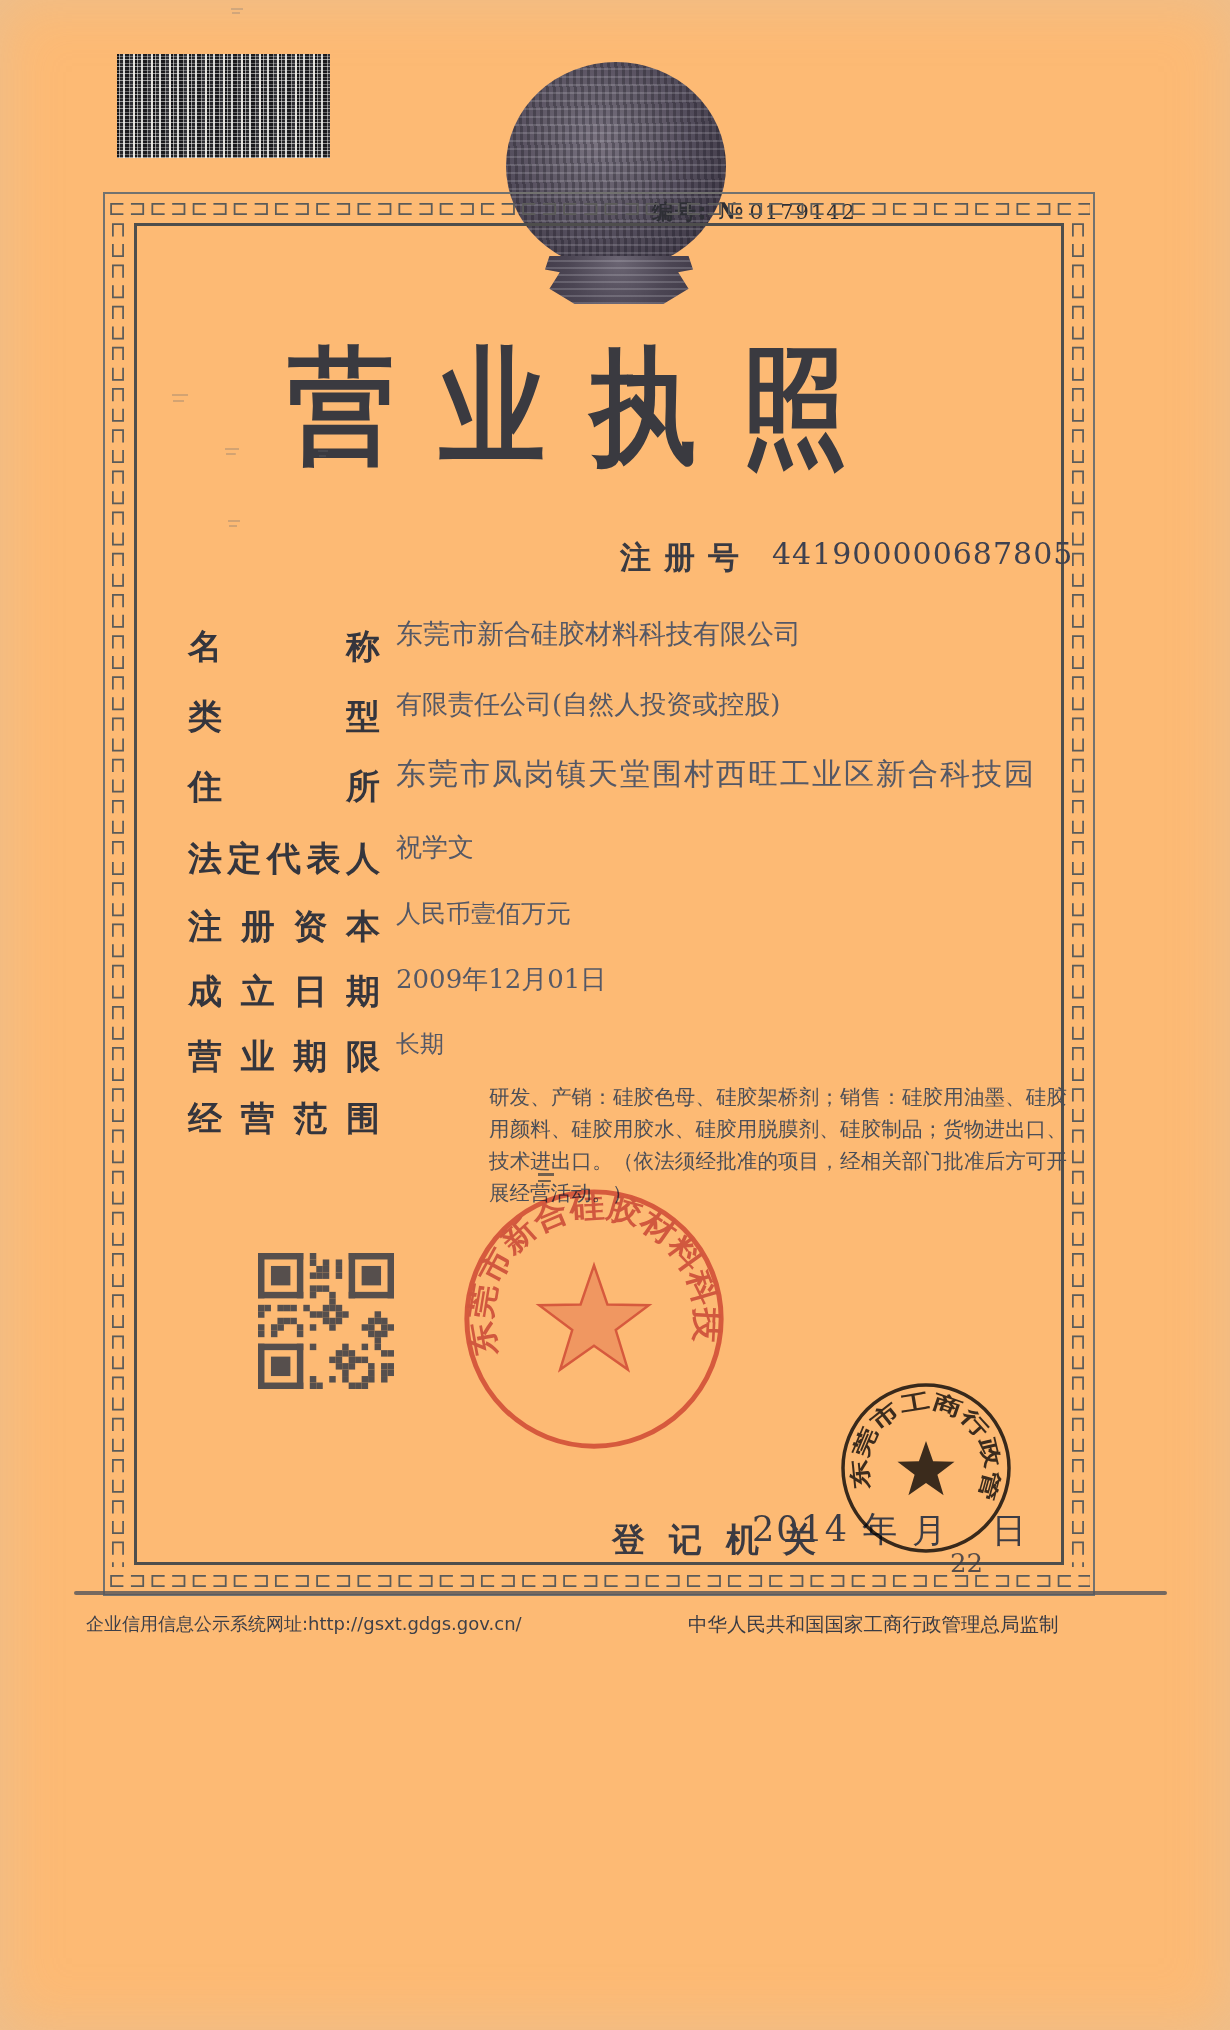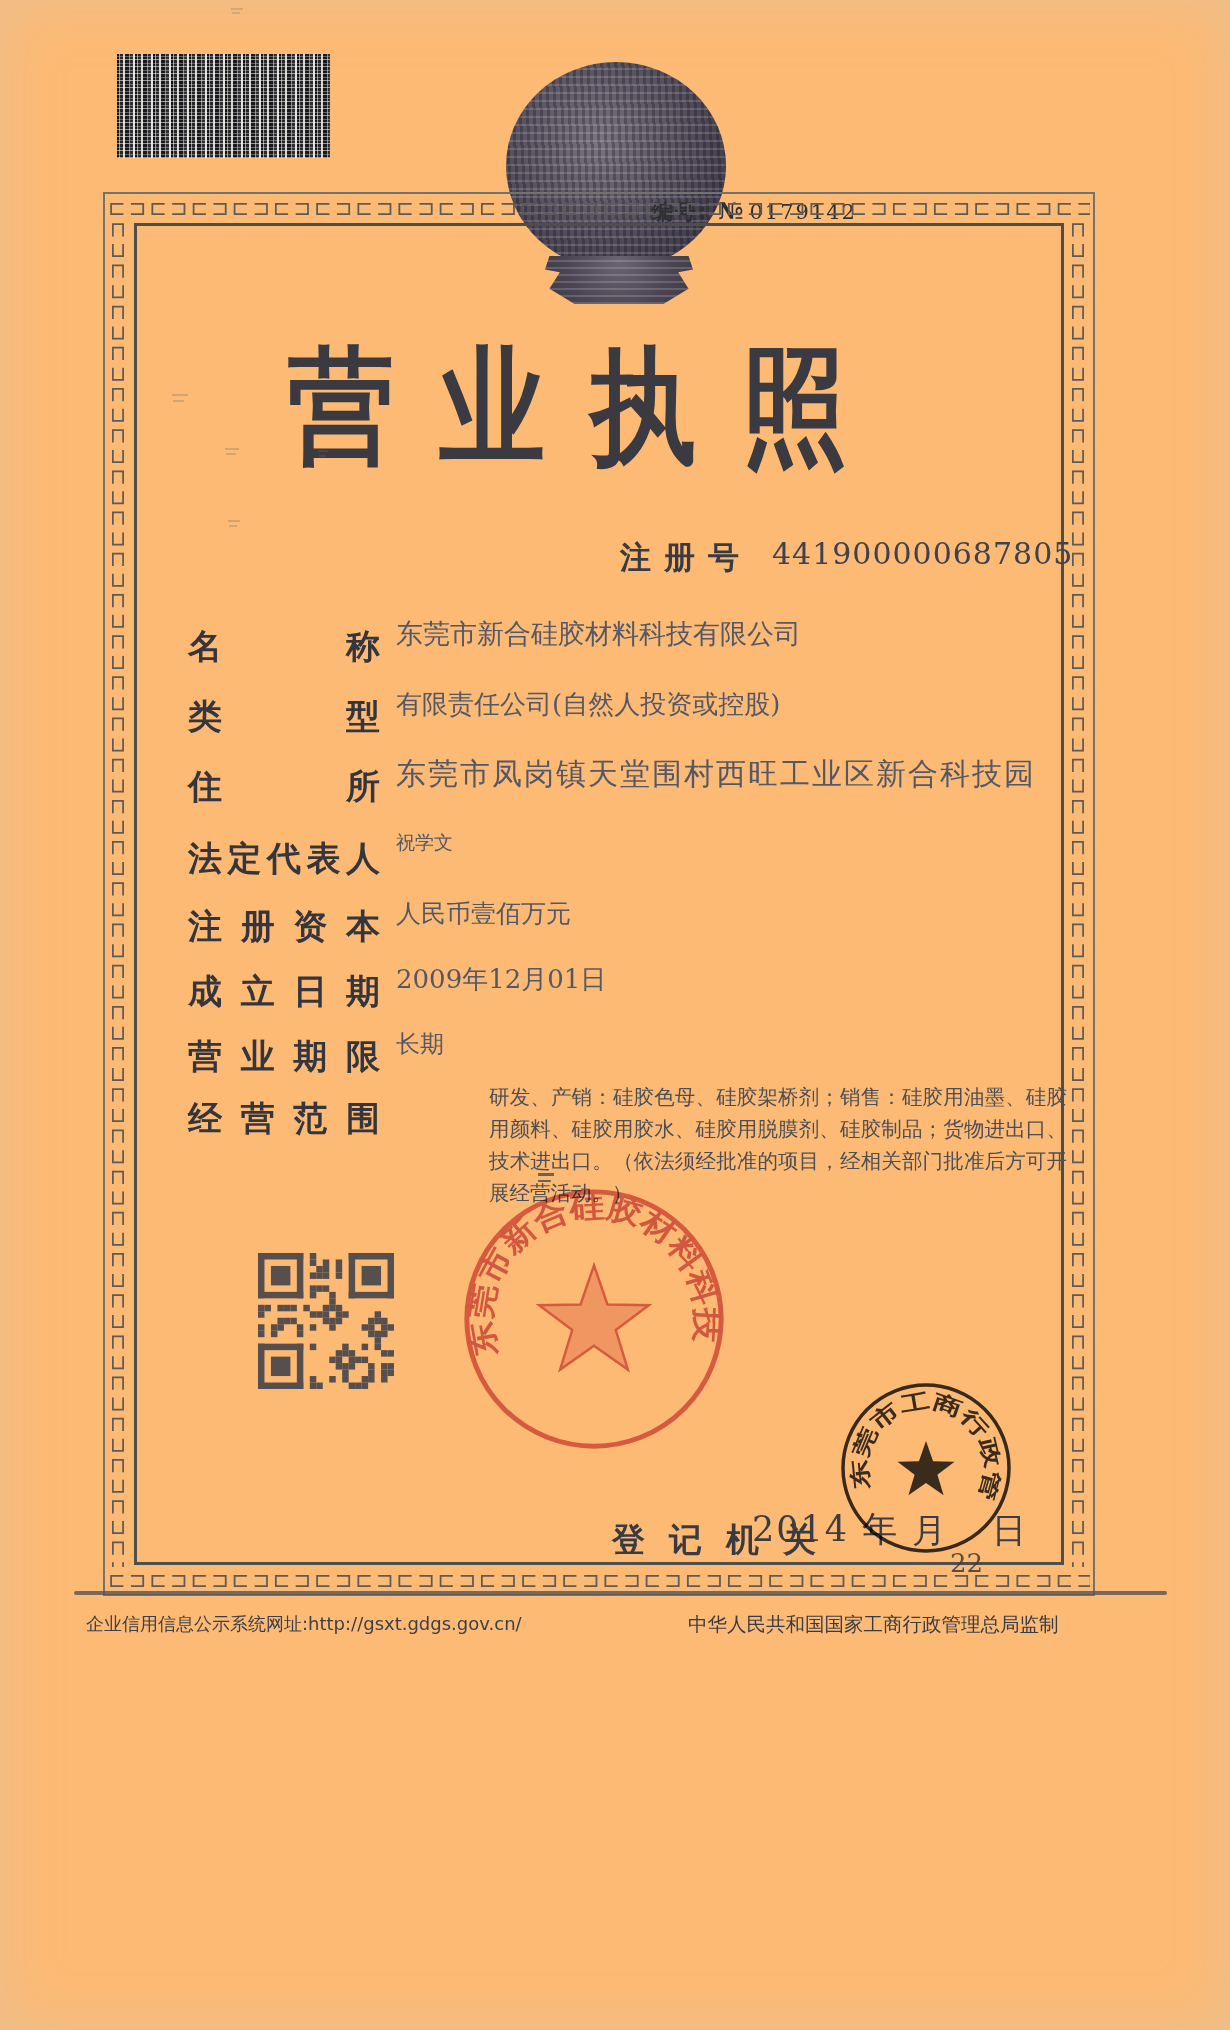--- a/index.html
+++ b/index.html
@@ -55,21 +55,21 @@
            font-family:"DejaVu Serif","Liberation Serif",serif;white-space:nowrap;}
 
   
   .flabel{position:absolute;left:188px;width:192px;font-size:34px;font-weight:600;color:#34353d;
           text-align:justify;text-align-last:justify;line-height:1.1;margin-top:20px;}
   .fvalue{position:absolute;left:396px;color:#545866;white-space:nowrap;
           font-family:"DejaVu Serif","Liberation Serif",serif;}
   .l0{top:608px;} .v0{top:616px;font-size:27px;}
   .l1{top:678px;} .v1{top:687px;font-size:26px;}
   .l2{top:748px;} .v2{top:754px;font-size:30px;letter-spacing:2px;}
-  .l3{top:820px;} .v3{top:830px;font-size:19px;}
+  .l3{top:820px;} .v3{top:830px;font-size:26px;}
   .l4{top:888px;} .v4{top:897px;font-size:25px;}
   .l5{top:953px;} .v5{top:962px;font-size:26px;}
   .l6{top:1018px;} .v6{top:1028px;font-size:24px;}
   .l7{top:1080px;}
   .scope-value{position:absolute;left:478px;top:1082px;width:578px;font-size:20.5px;line-height:1.56;
           color:#4b4e57;text-align:justify;white-space:normal;font-family:"DejaVu Sans",sans-serif;margin-left:11px;}
 
   
   .qr{position:absolute;left:258px;top:1253px;width:136px;height:136px;opacity:.88;}
 

